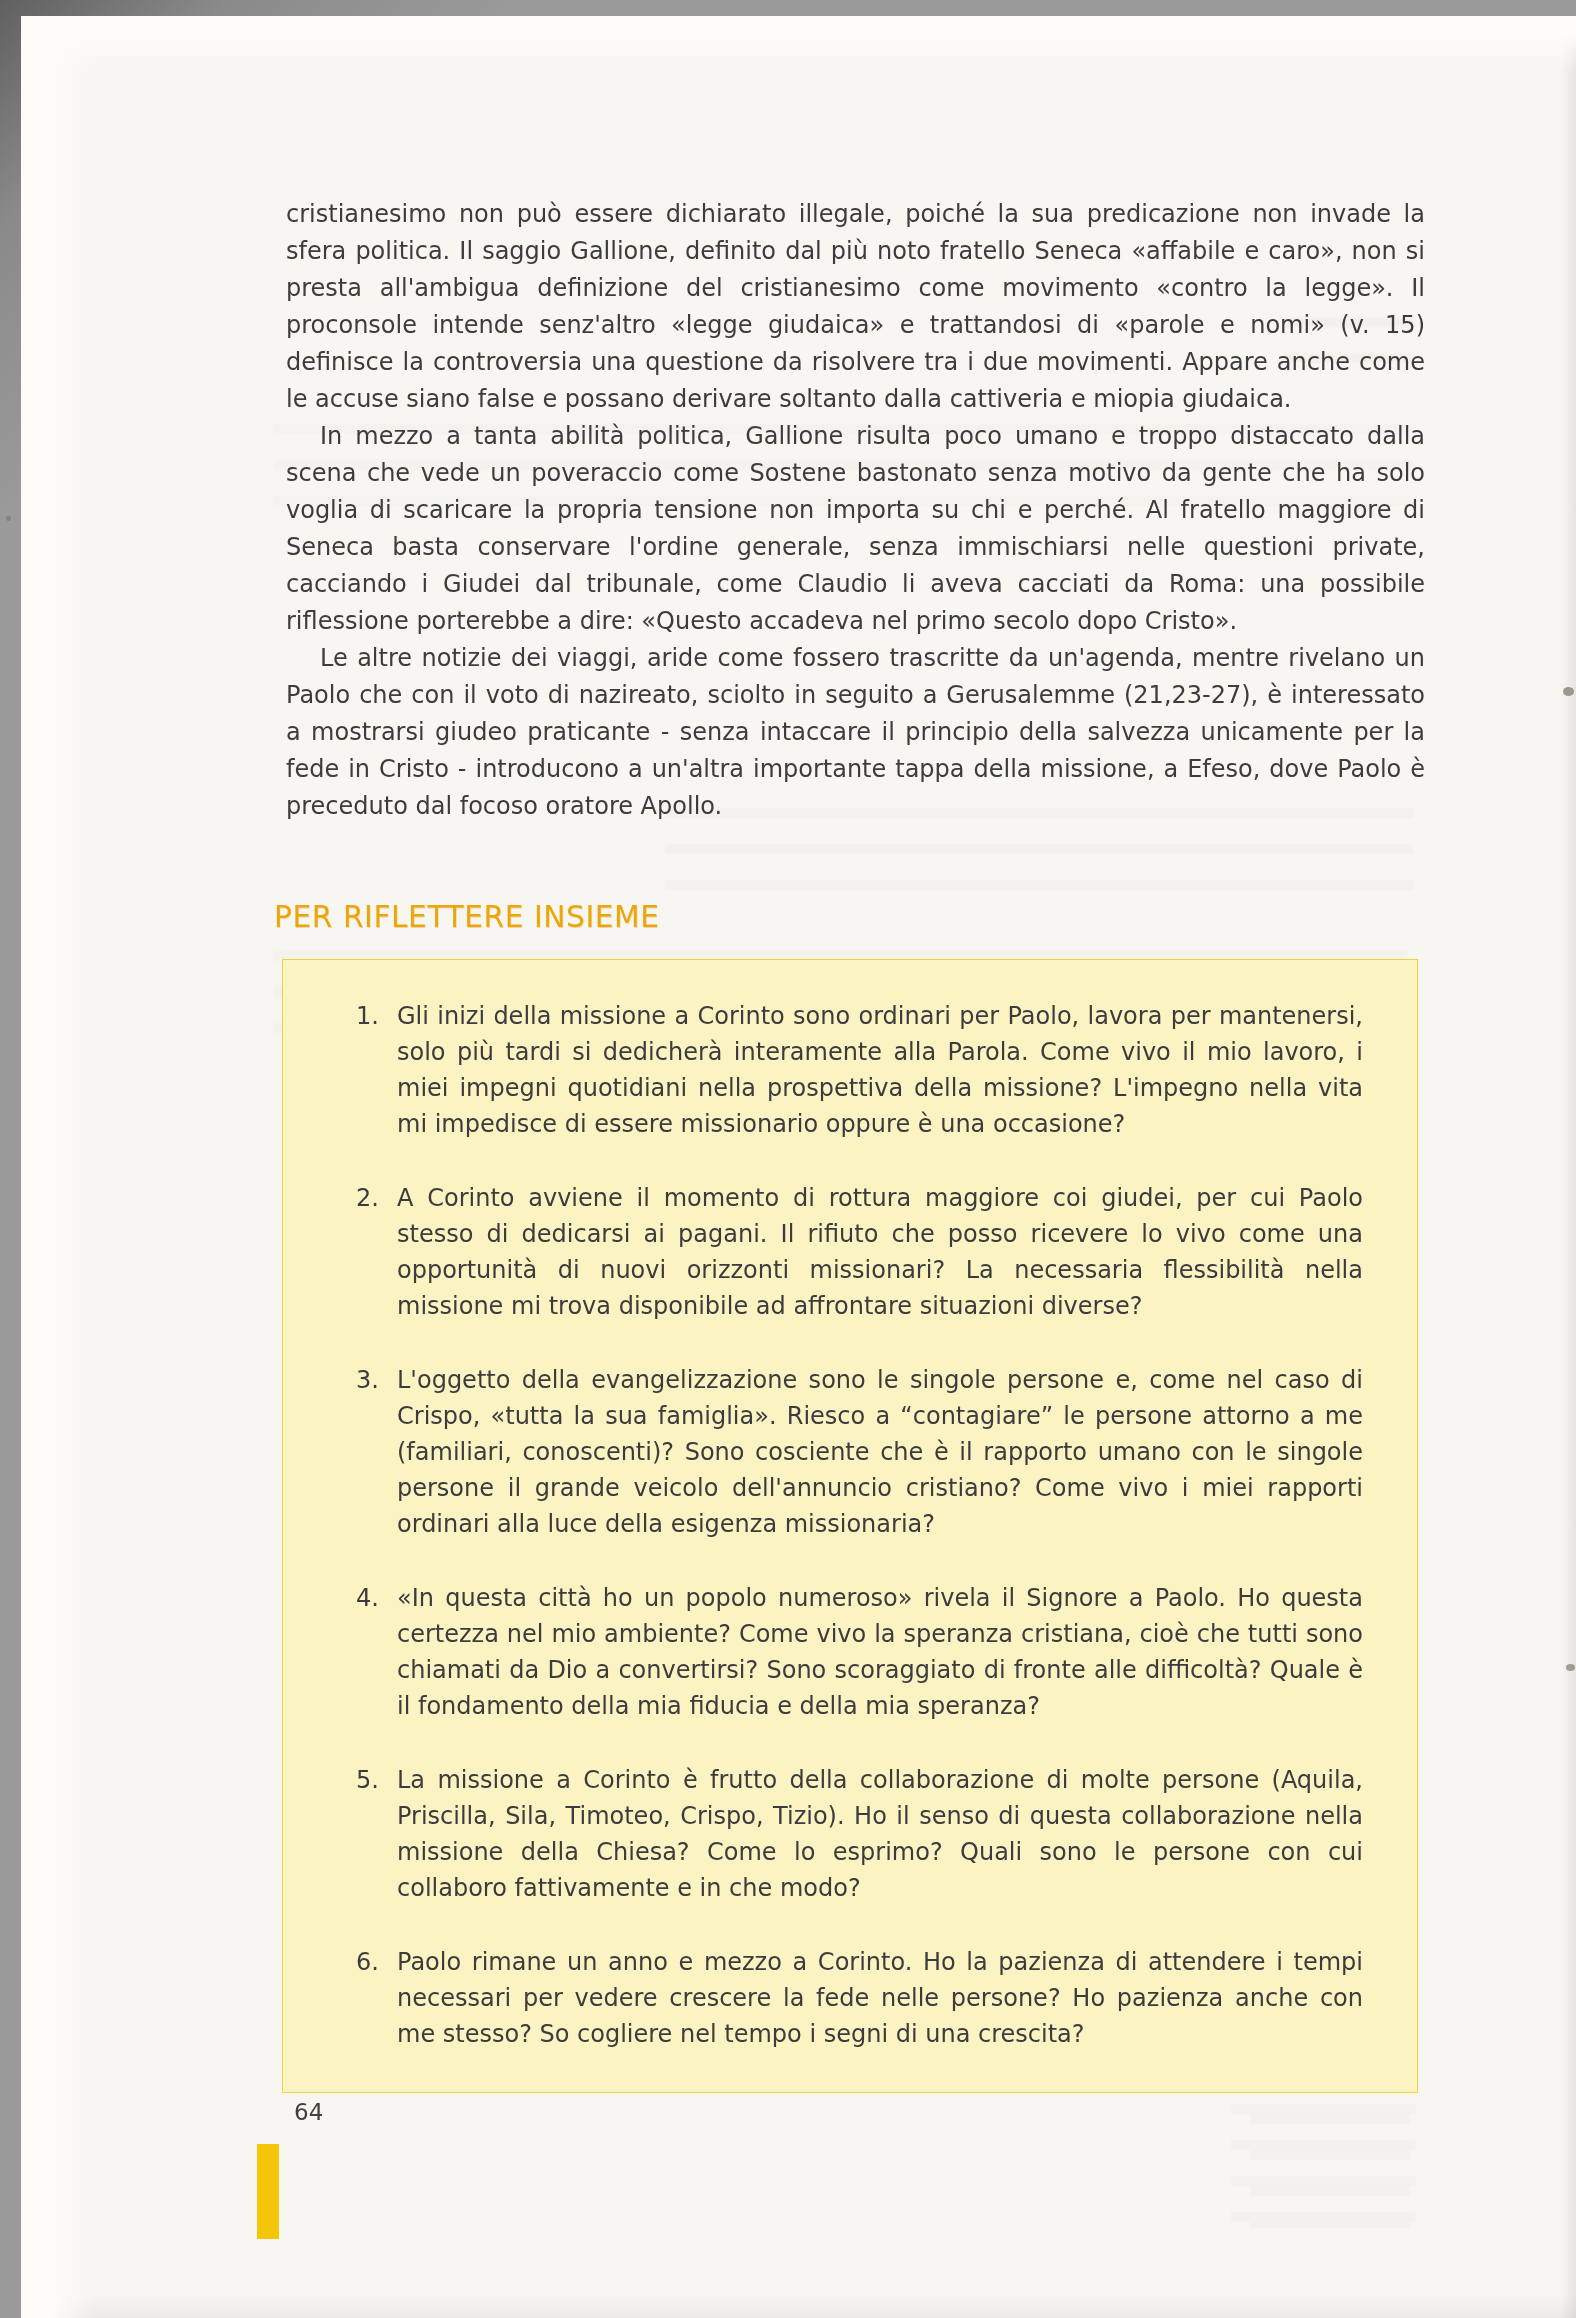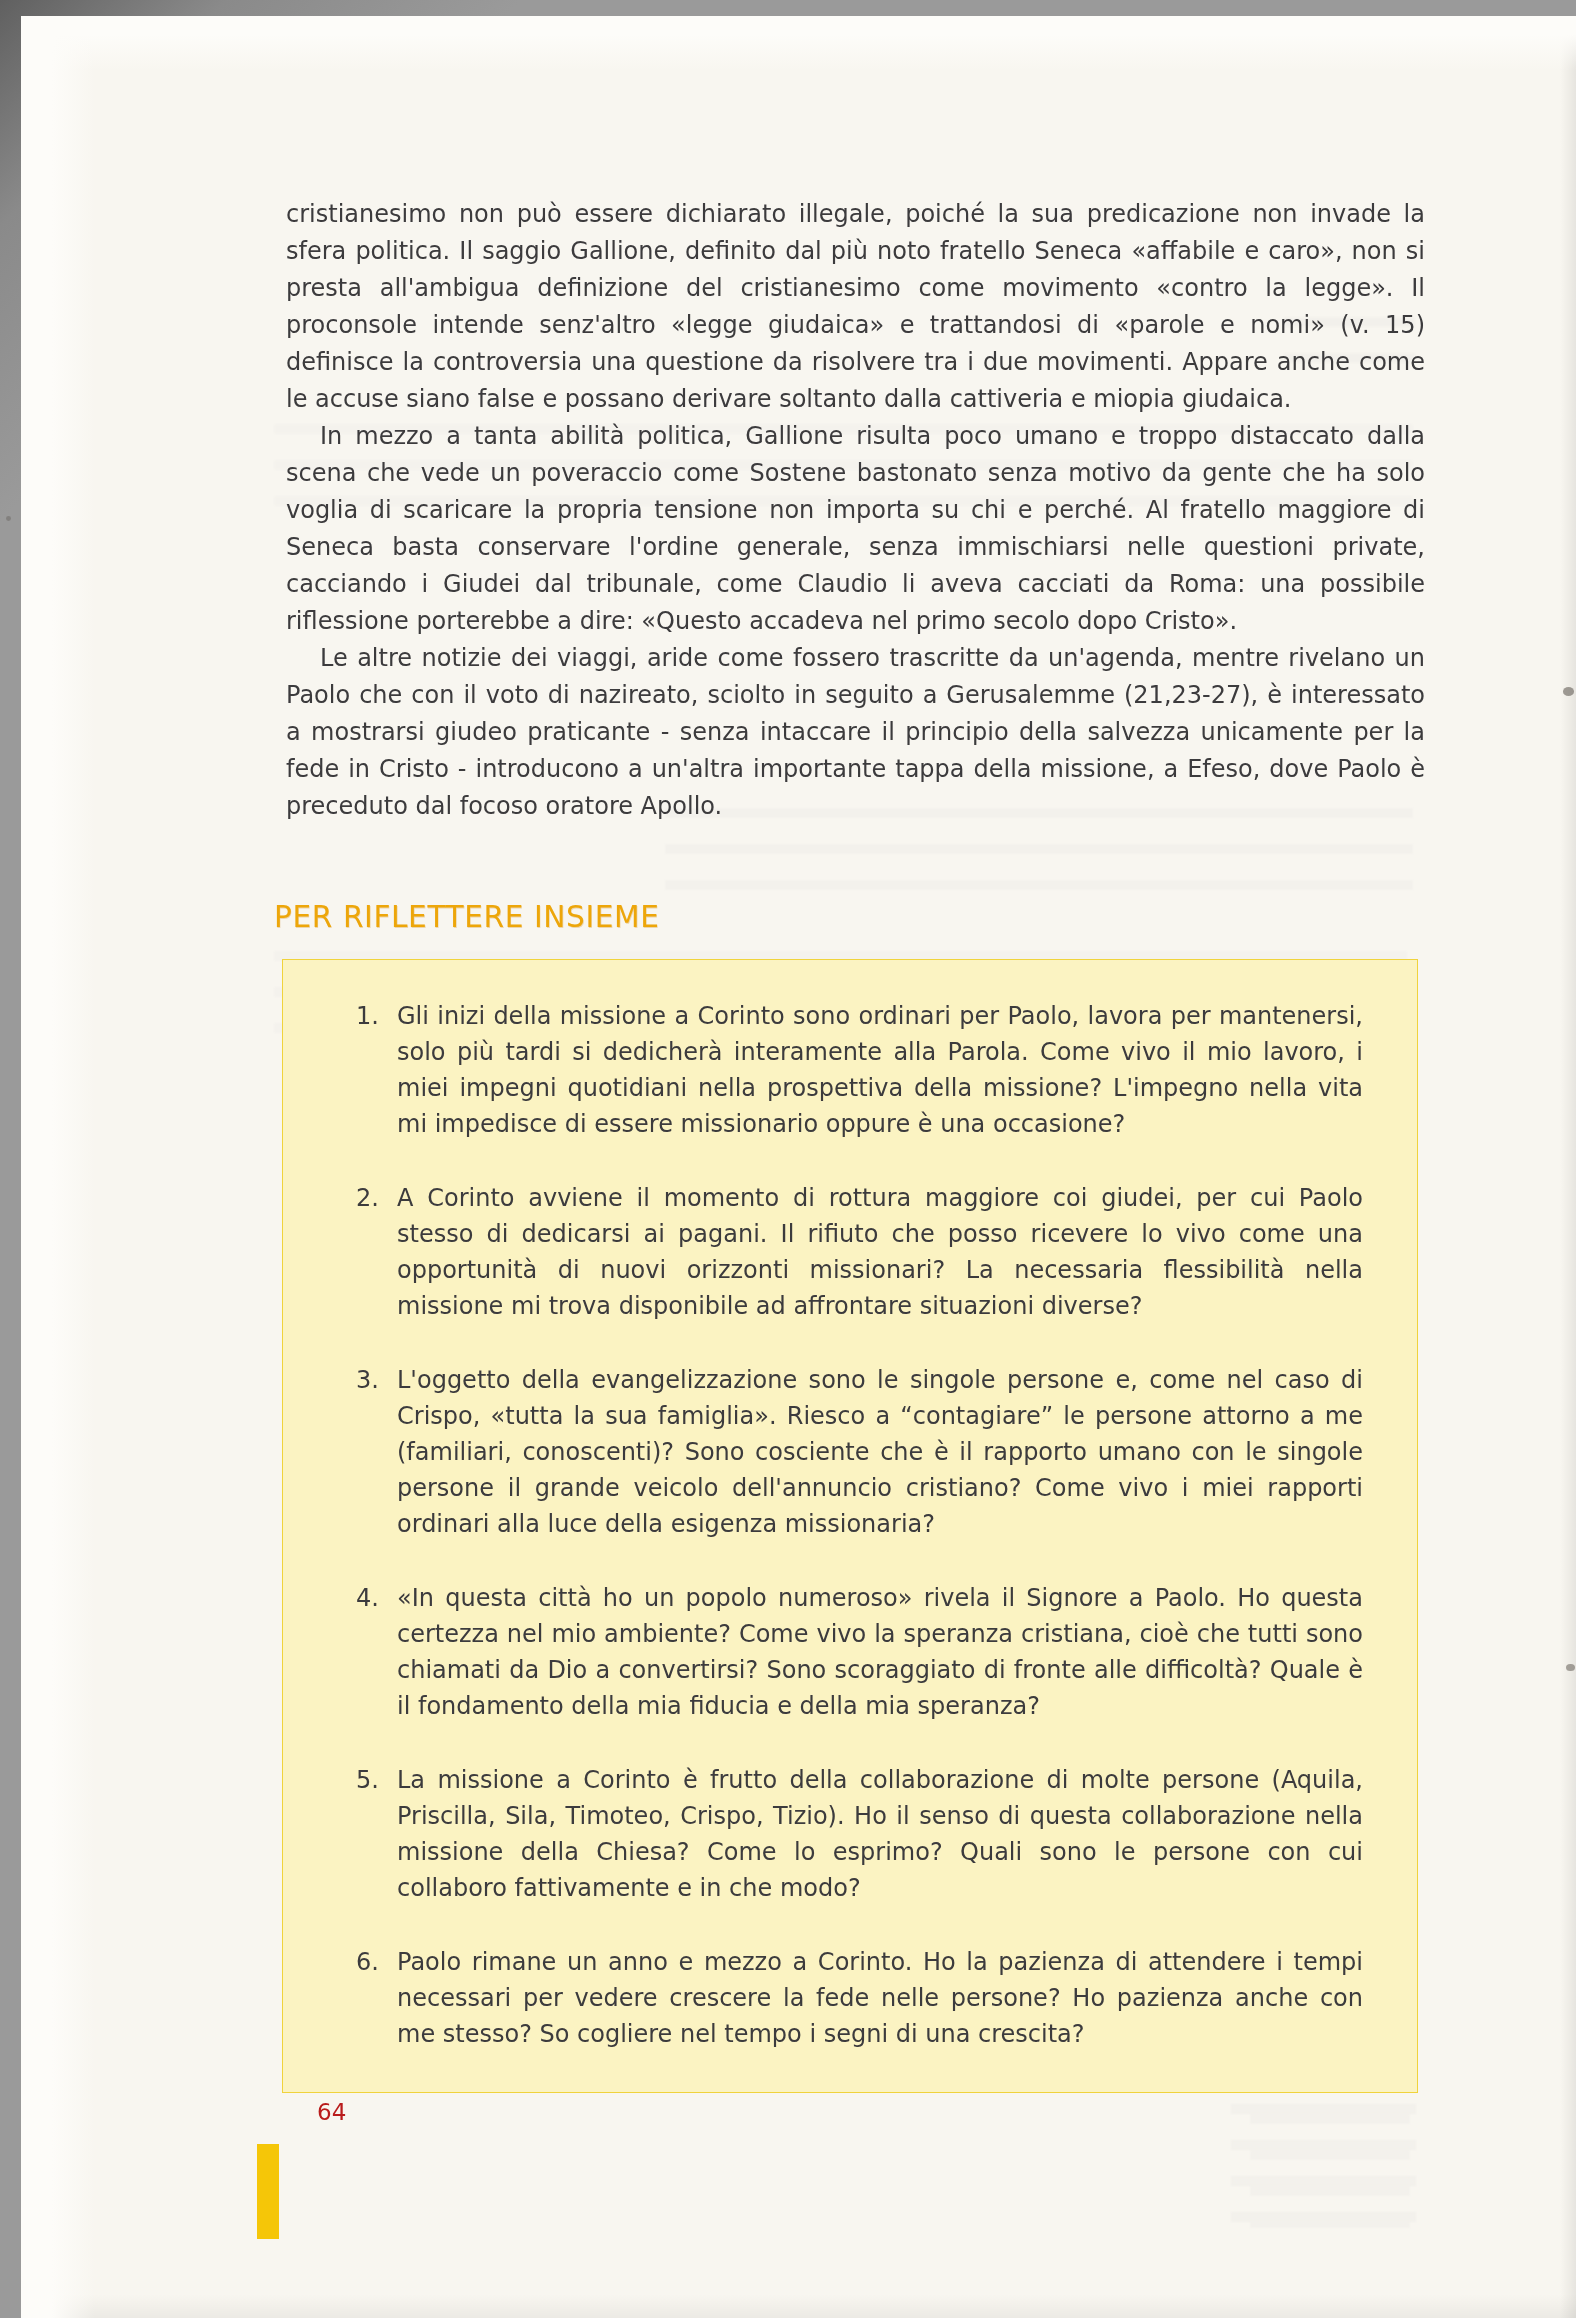--- a/index.html
+++ b/index.html
@@ -39,21 +39,21 @@
   }
   .reflect-item{
     position:relative;padding-left:41px;text-align:justify;
     font-size:24px;line-height:36px;color:var(--text,#3c3b3d);
     margin-bottom:38px;
   }
   .reflect-item:last-child{margin-bottom:3.7px;}
   .reflect-item .num{position:absolute;left:0;top:0;}
   .page-number{
     position:absolute;left:294px;top:2099px;
-    font-size:23px;color:#b91c1c;margin-left:23px;
+    font-size:23px;color:#404040;
   }
   .page-tab{
     position:absolute;left:257px;top:2144px;width:22px;height:95px;
     background:var(--tab,#f5c608);
   }
   .bleed{
     position:absolute;pointer-events:none;
     background-image:repeating-linear-gradient(to bottom,rgba(108,104,120,0.55) 0 9.9px,rgba(108,104,120,0) 9.9px 36px);
     filter:blur(1.2px);
   }

